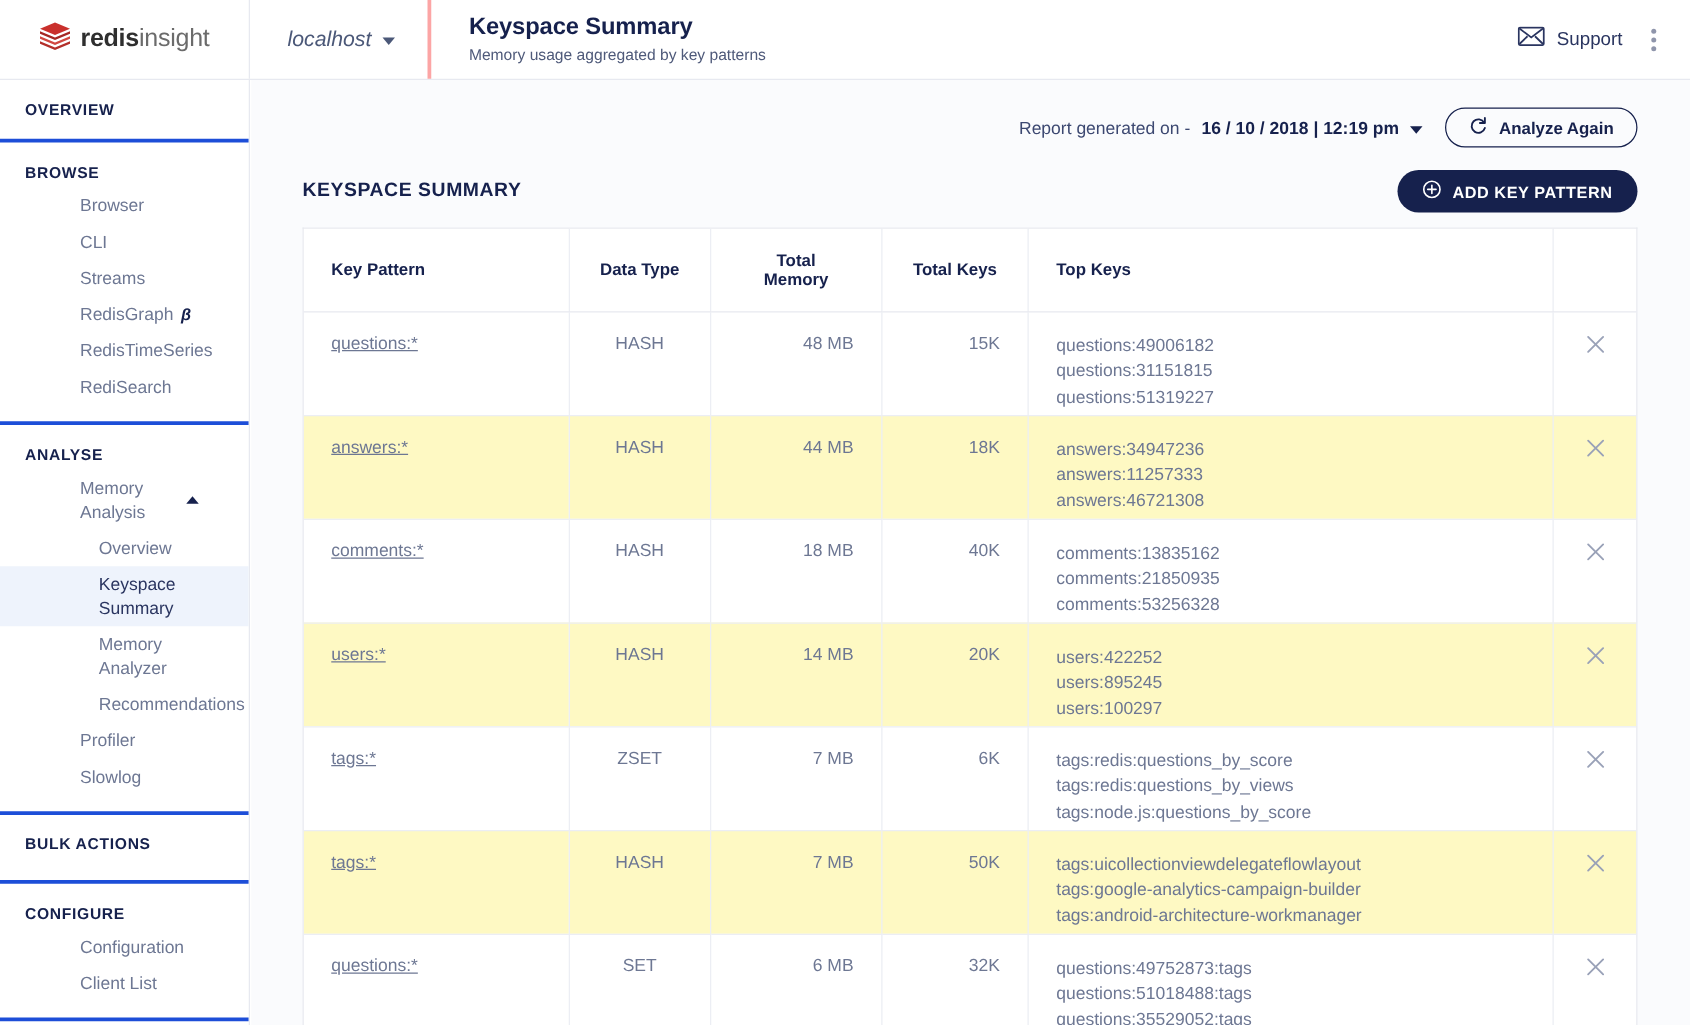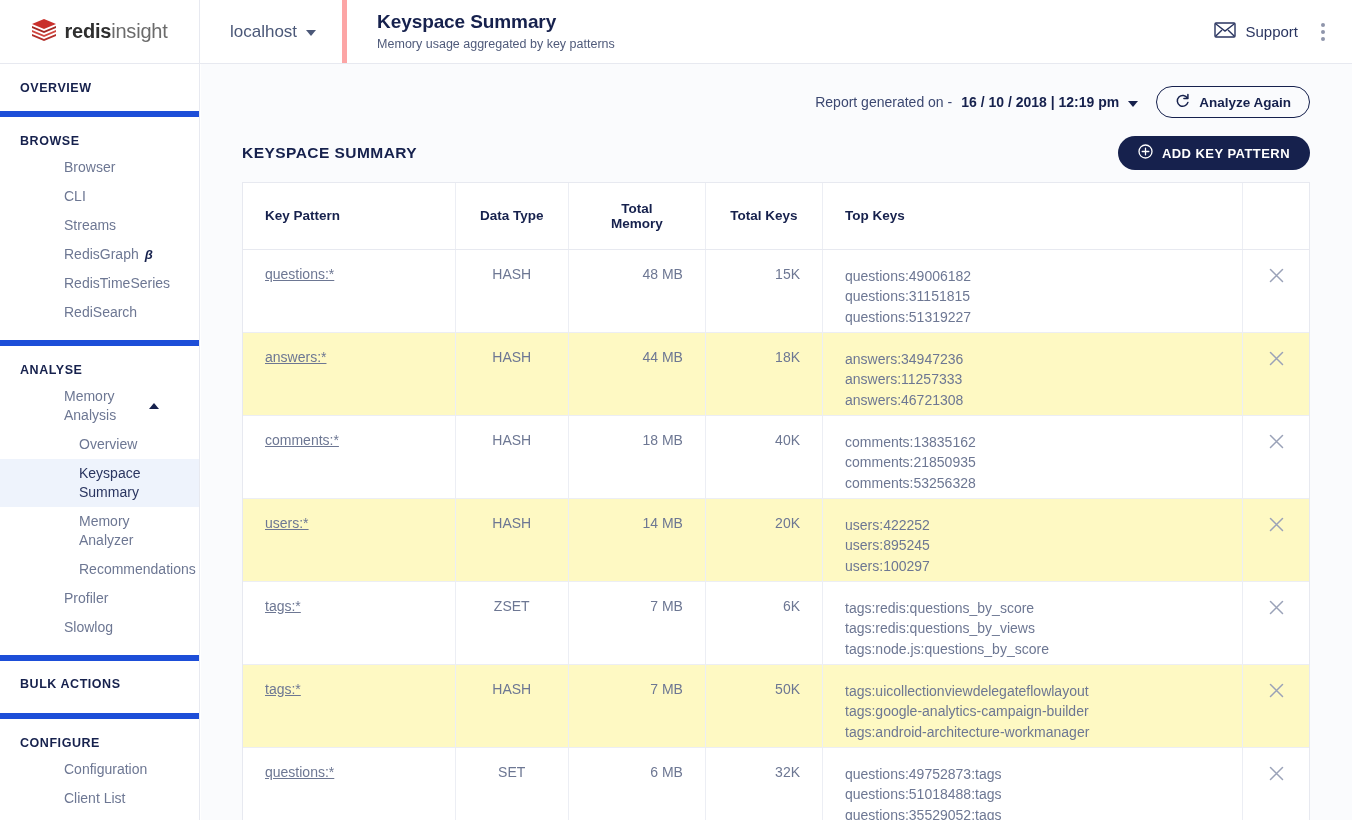--- a/index.html
+++ b/index.html
@@ -45,23 +45,24 @@
     color: #3d3d3d;
   }
   .brand-text b { font-weight: 700; color: #2f2f2f; }
   .brand-text span { font-weight: 400; color: #6b6b6b; }
 
   .host-cell {
     display: flex;
     align-items: center;
     gap: 9px;
     padding: 0 26px 0 30px;
-    border-right: 5px solid #fca5a5;
+    border-right: 3px solid #fca5a5;
     height: 100%;
     cursor: pointer;
+    font-style: italic;
   }
   .host-name {
     font-size: 17px;
     color: #4b5878;
     font-weight: 400;
   }
   .caret-down {
     width: 0; height: 0;
     border-left: 5.5px solid transparent;
     border-right: 5.5px solid transparent;
@@ -126,21 +127,21 @@
   
   .sidebar {
     position: absolute;
     top: 64px; left: 0;
     width: 200px;
     height: 756px;
     background: #ffffff;
     border-right: 1px solid #e7e9f0;
     overflow: hidden;
   }
-  .nav-group { border-bottom: 6px solid #1d4ed8; padding: 14px 0 13px 0; }
+  .nav-group { border-bottom: 3px solid #1d4ed8; padding: 14px 0 13px 0; }
   .nav-group.tight { padding: 13px 0 19px 0; }
   .nav-heading {
     font-size: 12.5px;
     font-weight: 700;
     letter-spacing: 0.55px;
     color: #16214d;
     padding: 0 20px;
     margin-bottom: 2px;
     line-height: 20px;
   }

